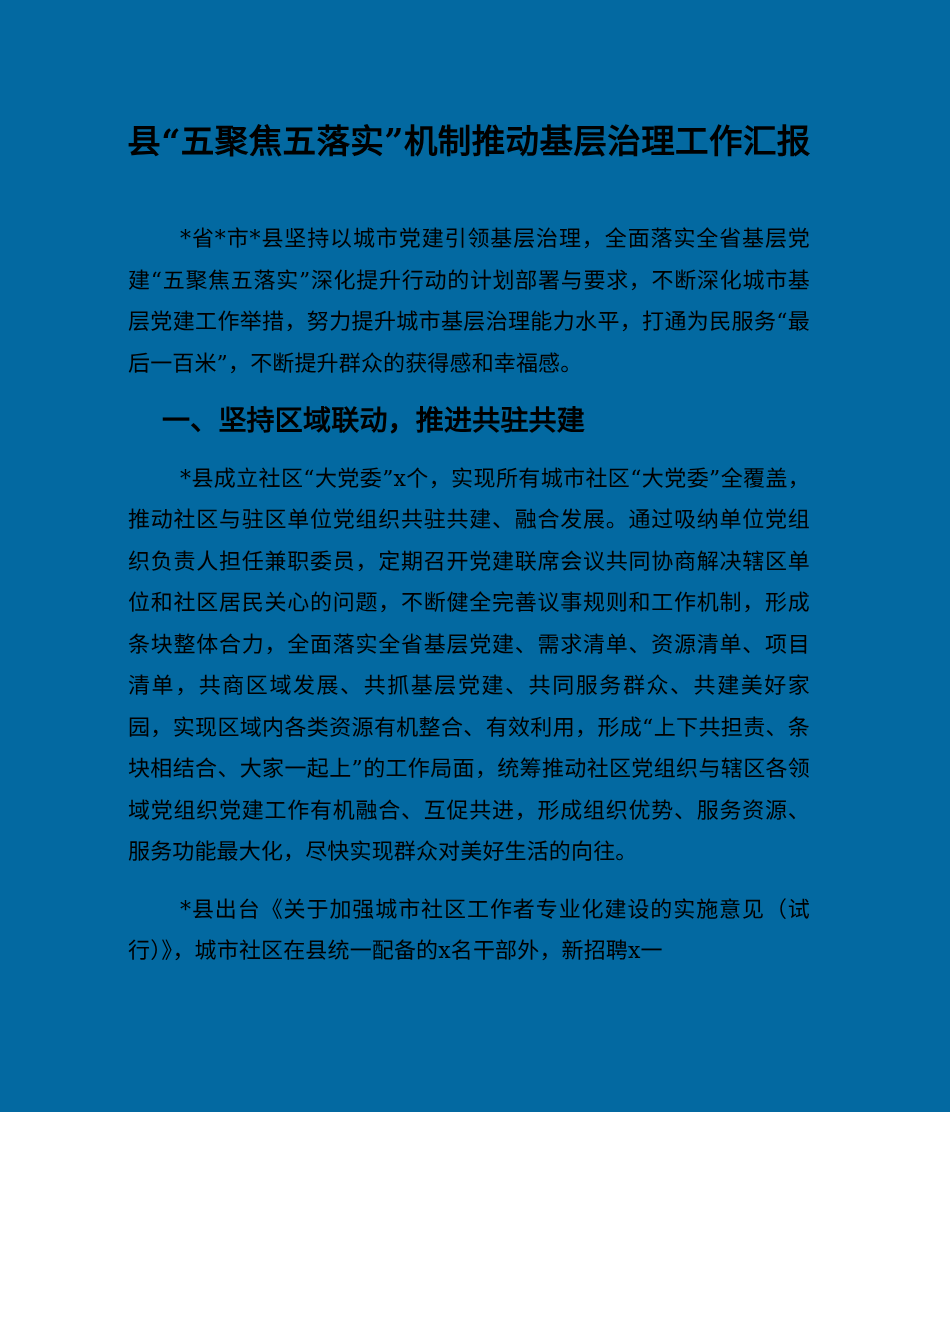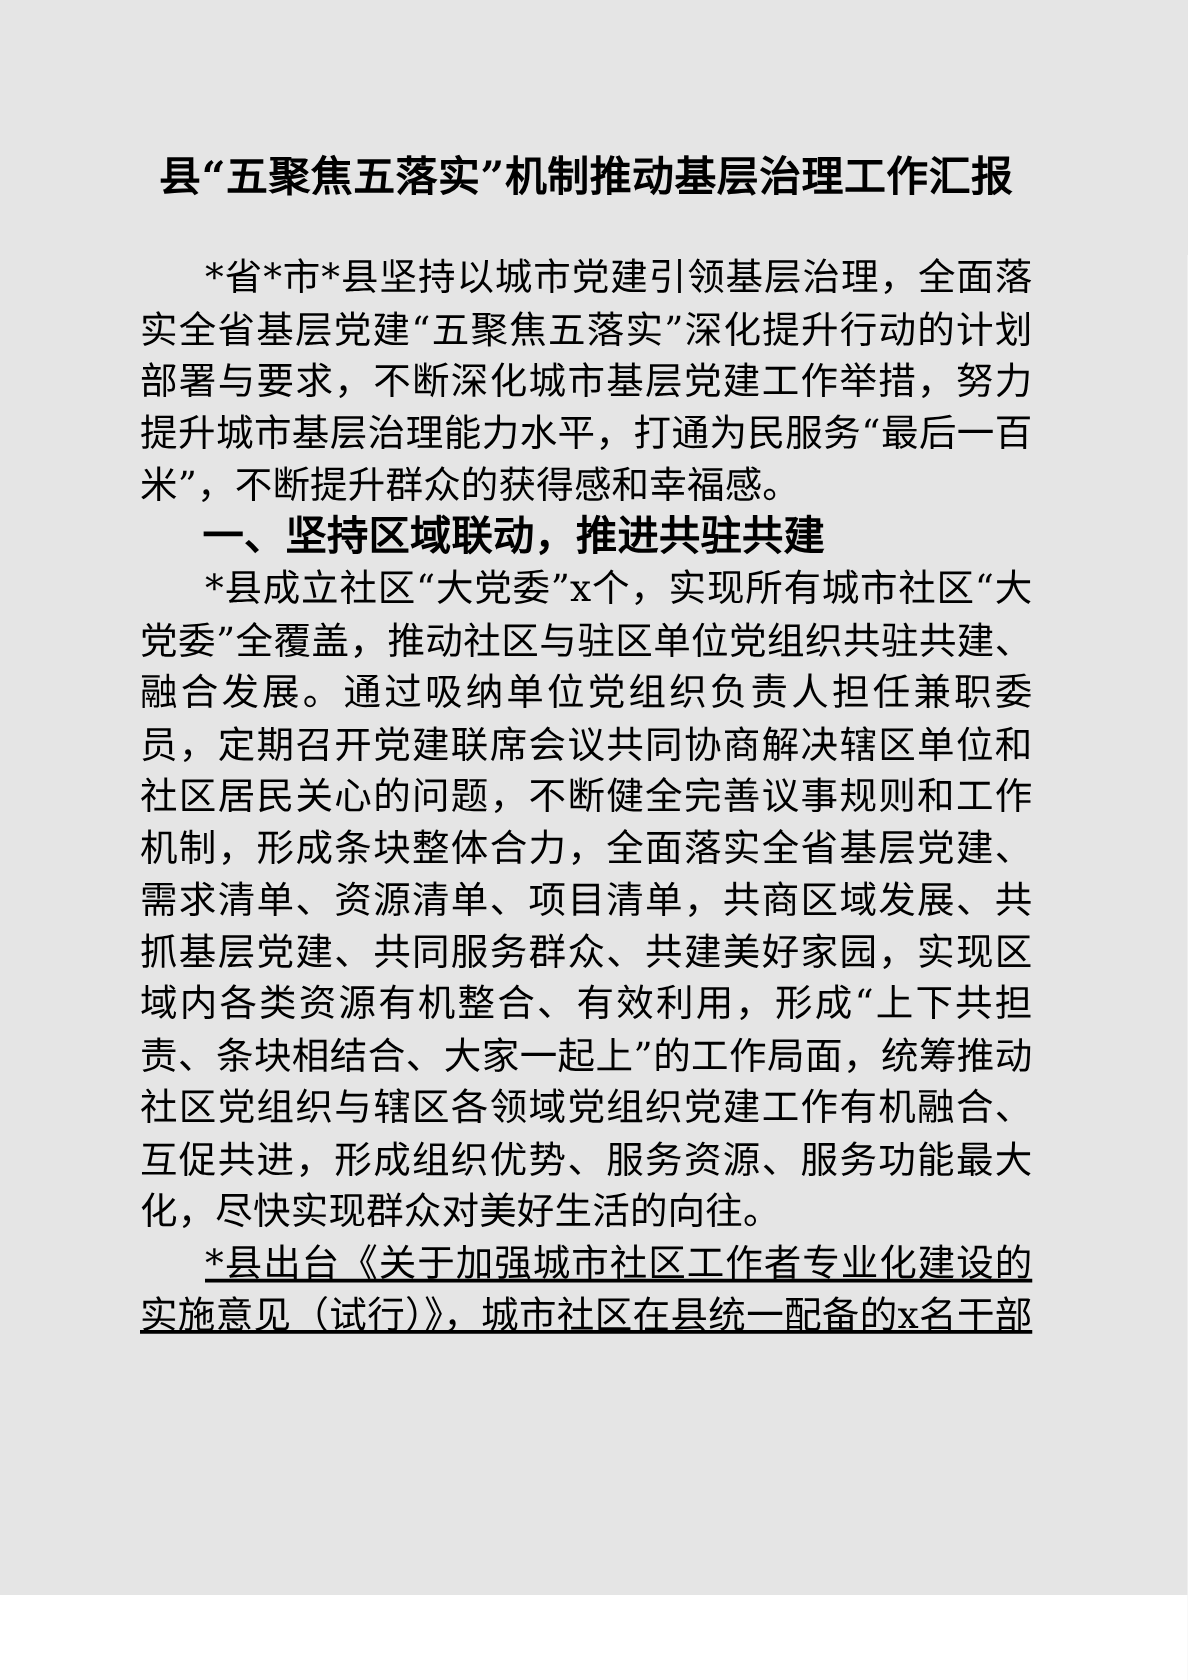--- a/index.html
+++ b/index.html
@@ -13,22 +13,22 @@
     height: 1344px;
     overflow: hidden;
     font-family: "DejaVu Serif", serif;
     color: #000000;
     -webkit-font-smoothing: antialiased;
   }
 
   .page {
     position: relative;
     width: 950px;
-    height: 1276px;
-    background: #e5e5e5;
+    height: 1112px;
+    background: #0369a1;
     box-sizing: border-box;
     padding: 0;
   }
 
   .content {
     position: absolute;
     left: 112px;
     top: 118px;
     width: 714px;
   }
@@ -41,51 +41,50 @@
     line-height: 48px;
     text-align: center;
     letter-spacing: 0.4px;
     margin: 0 0 0 0;
     padding: 0 2px;
     word-break: break-all;
   }
 
   
   .section-heading {
-    font-family: Liberation Serif, serif;
+    font-family: Liberation Sans, sans-serif;
     font-weight: 700;
-    font-size: 33px;
+    font-size: 28px;
     line-height: 41.5px;
     text-indent: 50px;
     letter-spacing: 0.2px;
     margin: 0;
     word-break: break-all;
   }
 
   
   .body-para {
     font-family: "DejaVu Serif", "Liberation Serif", serif;
     font-weight: 400;
-    font-size: 30px;
+    font-size: 22px;
     line-height: 41.5px;
     text-indent: 52px;
     text-align: justify;
     text-justify: inter-ideograph;
     letter-spacing: 0.15px;
-    margin: 0;
+    margin: 16px;
     word-break: break-all;
   }
 
   .gap-title-body { height: 36px; }
 
   
   .clip-bottom {
     max-height: 84px;
     overflow: hidden;
-    text-decoration: underline;
   }
 </style>
 </head>
 <body>
 
 <div class="page">
   <div class="content">
 
     <h1 class="doc-title">县“五聚焦五落实”机制推动基层治理工作汇报</h1>
 

